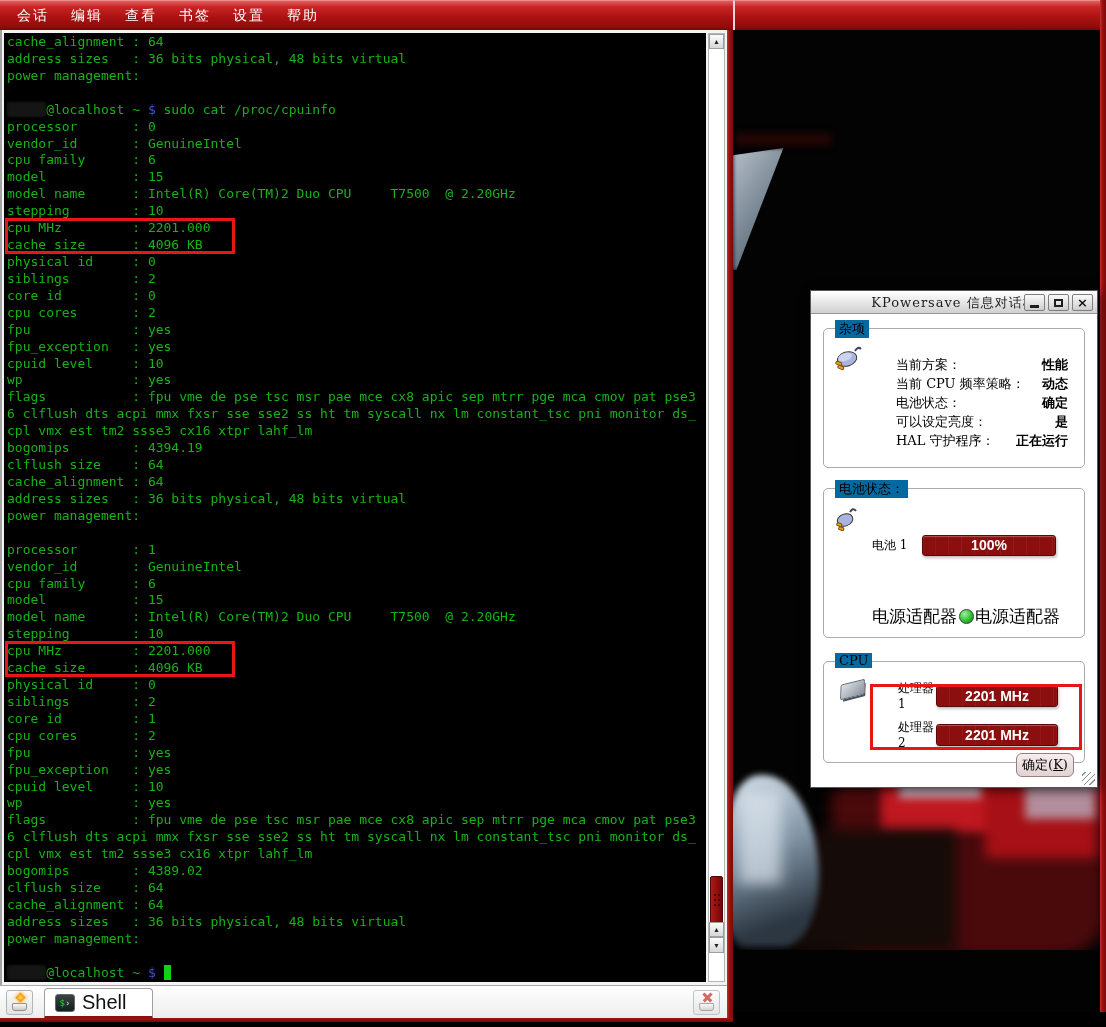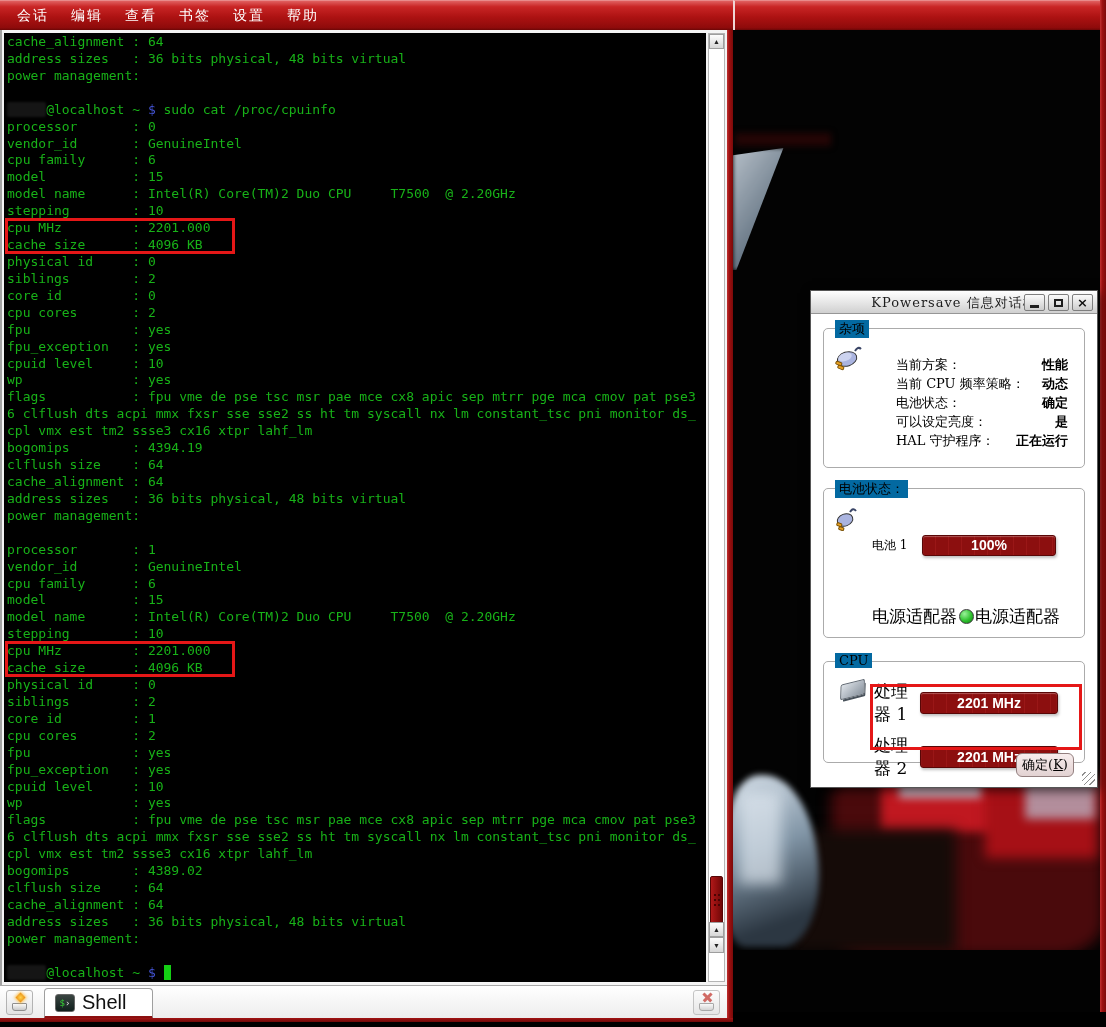--- a/index.html
+++ b/index.html
@@ -147,21 +147,21 @@
     display:flex; align-items:center; justify-content:space-between; font-size:17px; color:#000; }
   #led { width:15px; height:15px; border-radius:50%; border:1px solid #3c3c3c;
     background:radial-gradient(circle at 35% 30%, #9af29a, #2fc12f 55%, #0b7c0b); }
 
   #cpu-icon { position:absolute; left:16px; top:20px; width:25px; height:15px;
     background:linear-gradient(145deg,#dde2e8,#89939e); border:1px solid #5d6670;
     border-radius:2px; transform:rotate(-14deg) skewX(-16deg);
     box-shadow:2px 3px 0 -1px #49525b; }
   #cpu-rows { padding:18px 26px 0 50px; }
   .crow { display:flex; align-items:center; margin-bottom:8px; }
-  .clabel { width:46px; font-size:17px; color:#000; }
+  .clabel { width:62px; font-size:12px; color:#000;padding-left:24px; }
   .cbar { flex:1; height:22px; line-height:20px; }
   #cpu-annotation { position:absolute; left:46px; top:22px; width:212px; height:66px;
     border:3px solid #e51717; }
 
   #ok-btn { position:absolute; left:205px; top:462px; width:58px; height:24px;
     background:linear-gradient(#f8eded,#e2d2d2); border:1px solid #937f7f; border-radius:6px;
     font-size:13px; color:#000; text-align:center; line-height:22px; cursor:pointer;
     font-family:"DejaVu Serif",serif; }
   #ok-btn u { text-decoration:underline; }
   #dlg-grip { position:absolute; right:2px; bottom:2px; width:13px; height:13px; cursor:nwse-resize;

